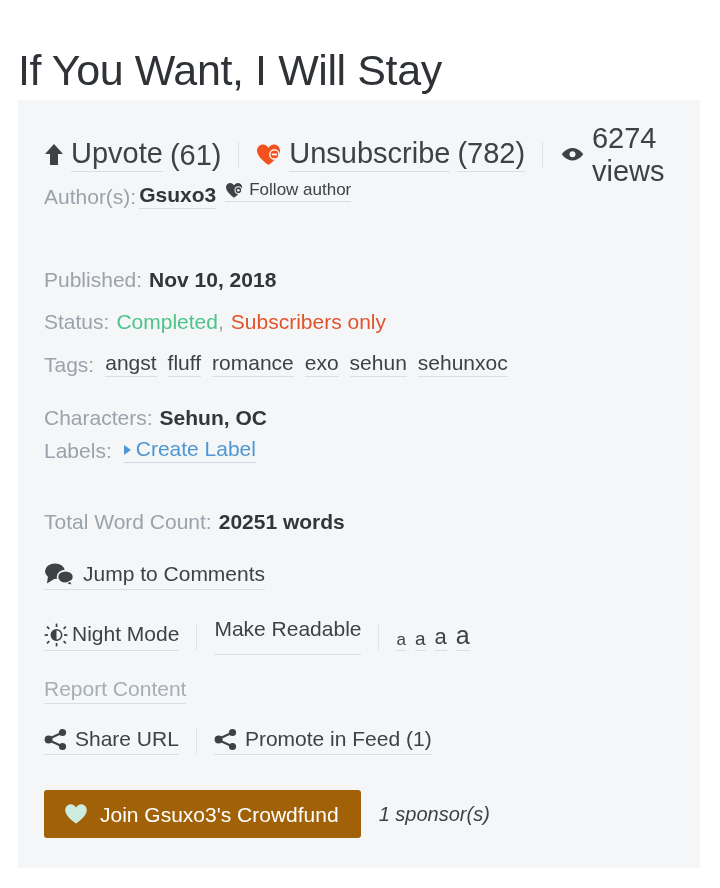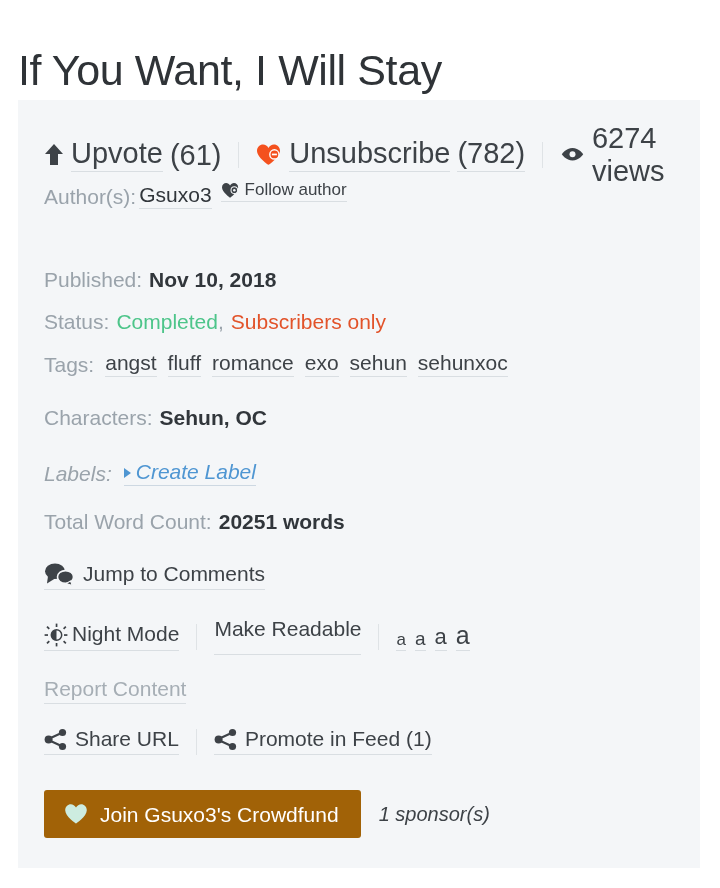--- a/index.html
+++ b/index.html
@@ -105,21 +105,21 @@
     color: #9aa3ab;
   }
   .meta .value { font-size: 21px; }
 
   .row-author   { top: 84px; }
   .row-updated  { top: 126px; }
   .row-published{ top: 168px; }
   .row-status   { top: 210px; }
   .row-tags     { top: 252px; }
   .row-chars    { top: 306px; }
-  .row-labels   { top: 361px; font-style: italic; }
+  .row-labels   { top: 338px; }
   .row-words    { top: 410px; }
   .row-comments { top: 462px; }
   .row-display  { top: 518px; }
   .row-report   { top: 578px; }
   .row-share    { top: 628px; }
   .row-fund     { top: 690px; }
 
   .status-completed { color: #4dc58a; font-weight: 400; }
   .status-sep { color: #9aa3ab; }
   .status-subs { color: #e2532a; font-weight: 400; }
@@ -130,21 +130,21 @@
     margin-right: 11px;
     border-bottom: 1px solid #d9dee2;
     padding-bottom: 2px;
     display: inline-block;
     line-height: 1.05;
   }
   .tag:last-child { margin-right: 0; }
 
   .author-name {
     color: #31363b;
-    font-weight: 400;
+    font-weight: 700;
     border-bottom: 1px solid #d9dee2;
     padding-bottom: 2px;
     display: inline-block;
     line-height: 1.05;
     margin-left: 3px;
   }
 
   .follow-author {
     display: inline-flex;
     align-items: center;

